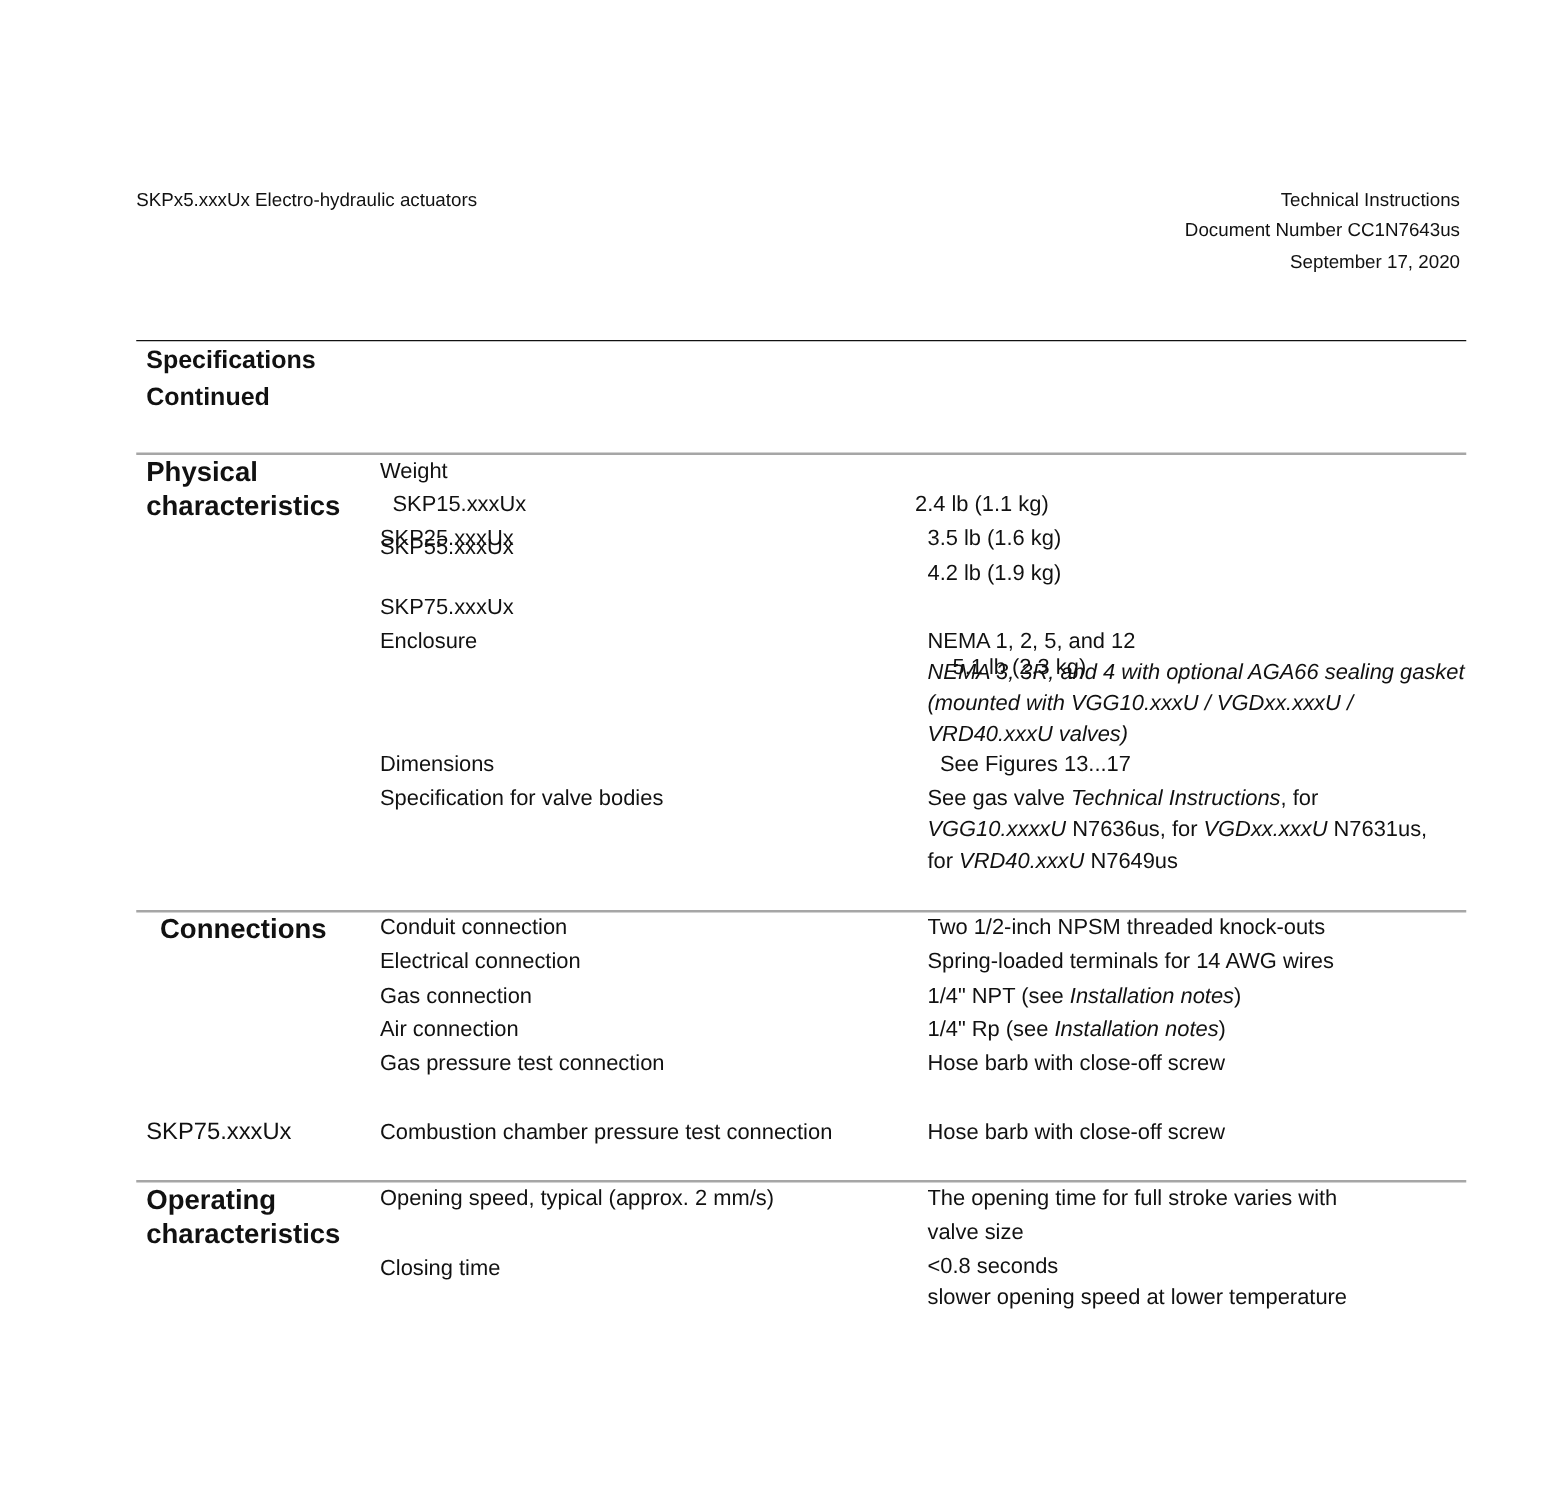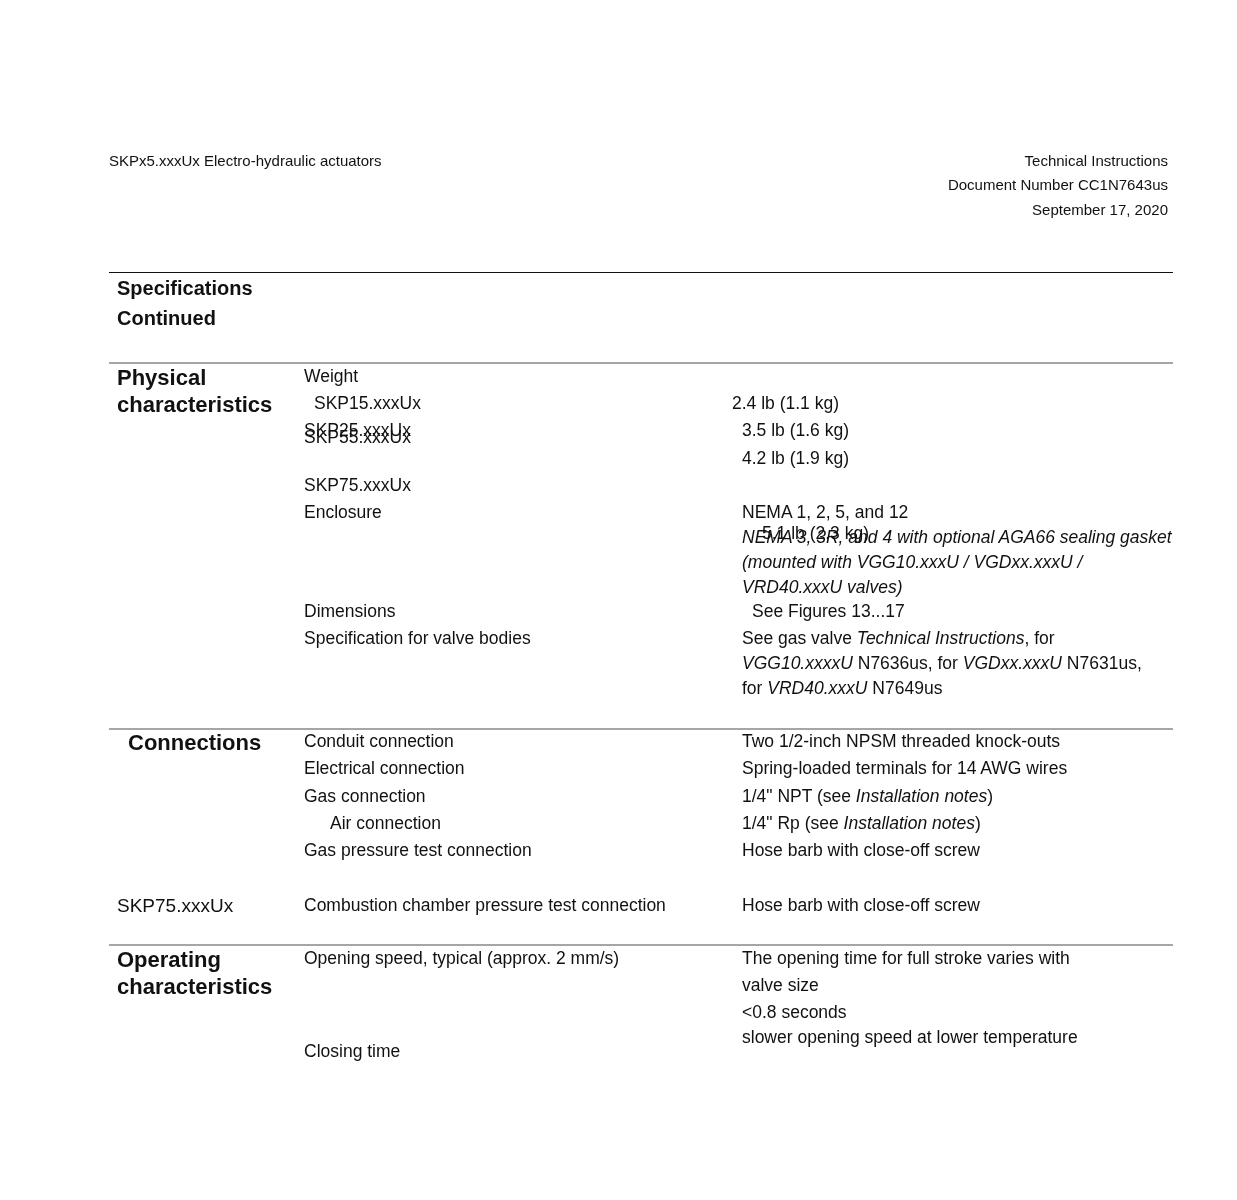--- a/index.html
+++ b/index.html
@@ -71,36 +71,36 @@
 
   <div class="abs cell" style="left:304px; top:728px;">Conduit connection</div>
   <div class="abs cell" style="left:742px; top:728px;">Two 1/2-inch NPSM threaded knock-outs</div>
 
   <div class="abs cell" style="left:304px; top:755px;">Electrical connection</div>
   <div class="abs cell" style="left:742px; top:755px;">Spring-loaded terminals for 14 AWG wires</div>
 
   <div class="abs cell" style="left:304px; top:783px;">Gas connection</div>
   <div class="abs cell" style="left:742px; top:783px;"><span>1/4" NPT (see </span><i>Installation notes</i><span>)</span></div>
 
-  <div class="abs cell" style="left:304px; top:810px;margin-left:26px;">Air connection</div>
+  <div class="abs cell" style="left:304px; top:810px;">Air connection</div>
   <div class="abs cell" style="left:742px; top:810px;"><span>1/4" Rp (see </span><i>Installation notes</i><span>)</span></div>
 
   <div class="abs cell" style="left:304px; top:837px;">Gas pressure test connection</div>
   <div class="abs cell" style="left:742px; top:837px;">Hose barb with close-off screw</div>
 
   <div class="abs model" style="left:117px; top:892px;">SKP75.xxxUx</div>
   <div class="abs cell" style="left:304px; top:892px;">Combustion chamber pressure test connection</div>
   <div class="abs cell" style="left:742px; top:892px;">Hose barb with close-off screw</div>
 </div>
 
 <div class="rule-gray" style="top:944px;"></div>
 <div>
   <div class="abs sec" style="left:117px; top:946px;">Operating</div>
   <div class="abs sec" style="left:117px; top:973px;">characteristics</div>
 
   <div class="abs cell" style="left:304px; top:945px;">Opening speed, typical (approx. 2 mm/s)</div>
   <div class="abs cell" style="left:742px; top:945px;">The opening time for full stroke varies with</div>
   <div class="abs cell" style="left:742px; top:972px;">valve size</div>
 
-  <div class="abs cell" style="left:304px; top:1038px;text-align:right;">Closing time</div>
+  <div class="abs cell" style="left:304px; top:1001px;text-align:right;">Closing time</div>
   <div class="abs cell" style="left:742px; top:999px;">&lt;0.8 seconds</div>
   <div class="abs cell" style="left:742px; top:1024px;">slower opening speed at lower temperature</div>
 </div>
 
 </body></html>

